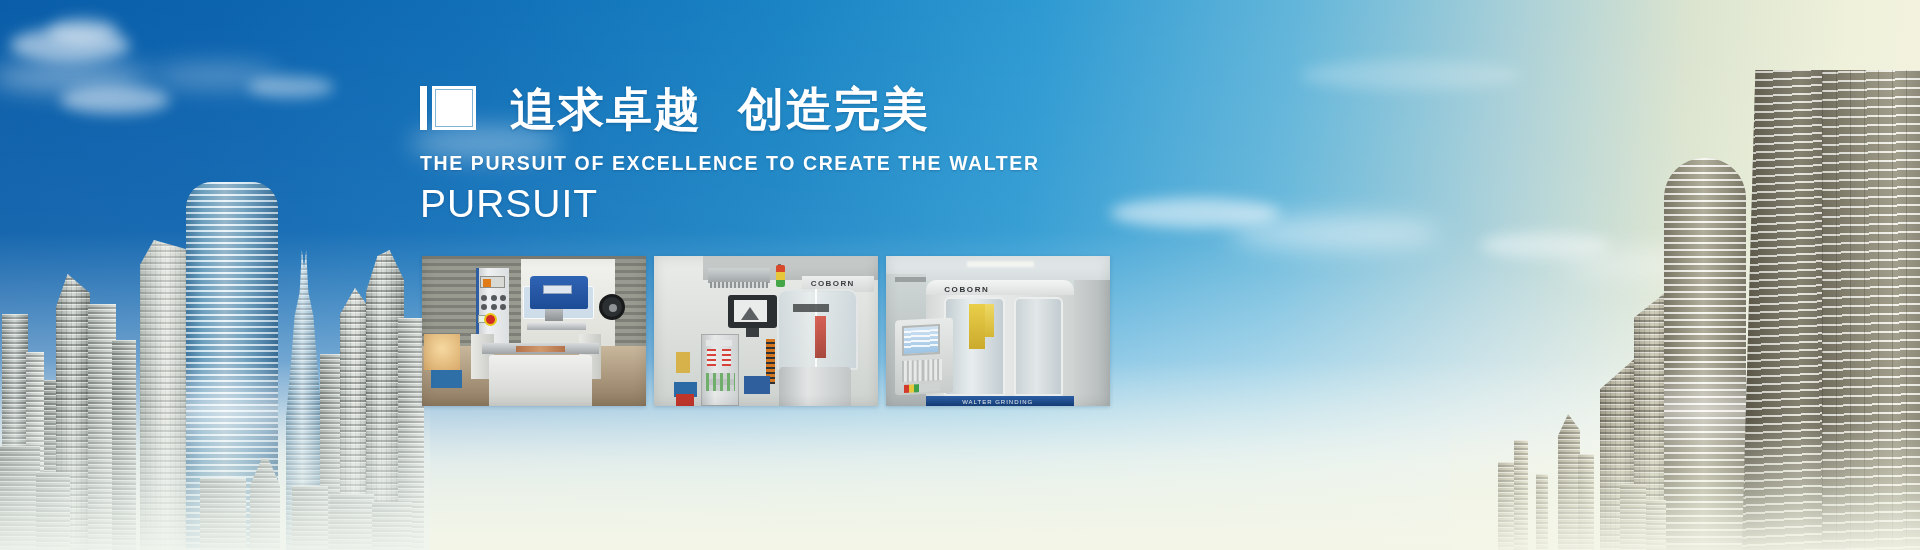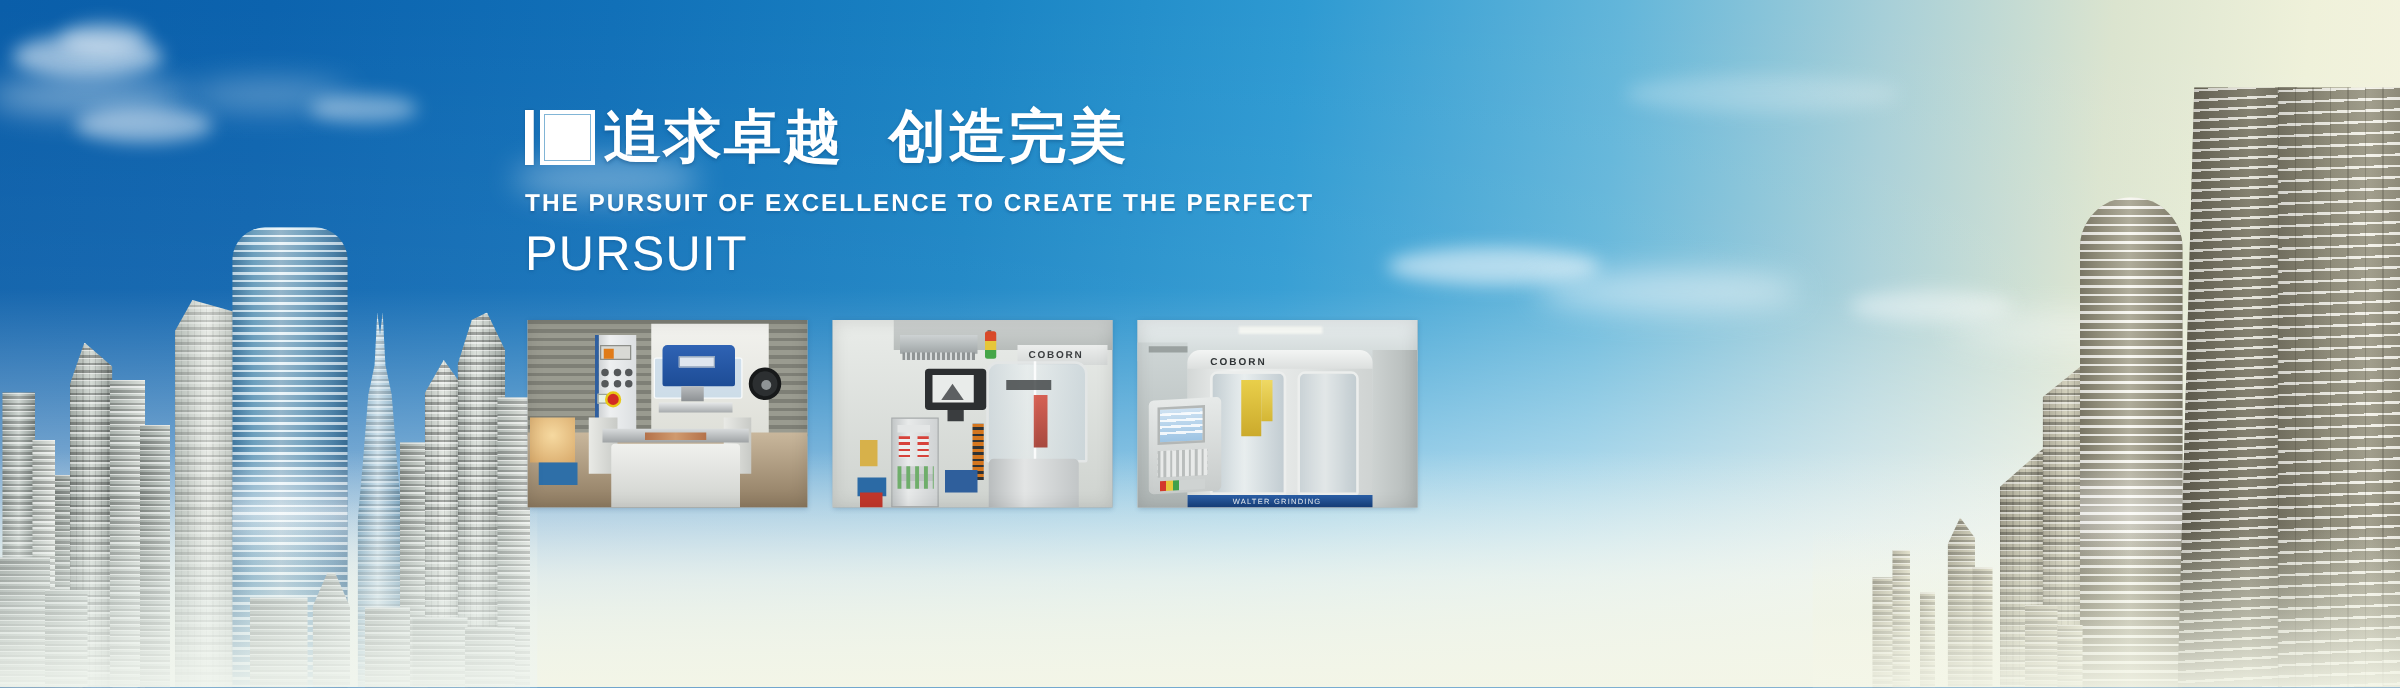--- a/index.html
+++ b/index.html
@@ -79,21 +79,21 @@
         rgba(0,0,0,0.00) 1px, rgba(0,0,0,0.00) 5px);
   }
 
   
   .headline{
     position:absolute;
     left:420px; top:86px;
     width:760px;
   }
   .title-row{
-    display:flex; align-items:flex-end; gap:7px;
+    display:flex; align-items:flex-start; gap:34px;
   }
   .logo-mark{
     flex:0 0 auto;
     display:flex; align-items:stretch; gap:5px;
     height:44px;
   }
   .logo-bar{
     width:7px; background:#ffffff;
     box-shadow:0 0 2px rgba(0,0,0,0.18);
   }
@@ -135,21 +135,21 @@
     letter-spacing:1px;
     line-height:1.1;
     text-shadow:0 1px 3px rgba(10,60,110,0.30);
   }
 
   
   .photos{
     position:absolute;
     left:422px; top:256px;
     display:flex;
-    gap:20px;
+    gap:8px;
   }
   .photo{
     position:relative;
     height:150px;
     overflow:hidden;
     background:#b8b8b4;
     box-shadow:0 1px 4px rgba(20,60,100,0.22);
   }
   .photo-1{ width:224px; }
   .photo-2{ width:224px; }
@@ -665,21 +665,21 @@
   <div class="headline">
 
     <div class="title-row">
       <div class="logo-mark">
         <div class="logo-bar"></div>
         <div class="logo-box"></div>
       </div>
       <div class="cn-title">追求卓越  创造完美</div>
     </div>
 
-    <div class="en-line">THE  PURSUIT  OF  EXCELLENCE  TO  CREATE  THE  PERFECT</div>
+    <div class="en-line">THE  PURSUIT  OF  EXCELLENCE  TO  CREATE  THE  WALTER</div>
 
     <div class="business">PURSUIT</div>
   </div>
 
   <div class="photos">
 
     <div class="photo photo-1">
       <div class="scene">
         <div class="p p1-wall"></div>
         <div class="p p1-panelwhite"></div>

